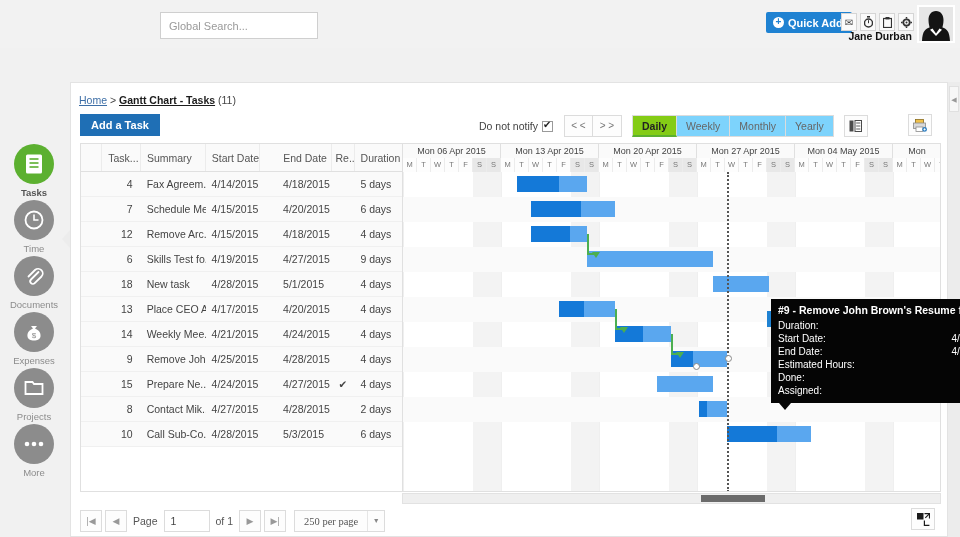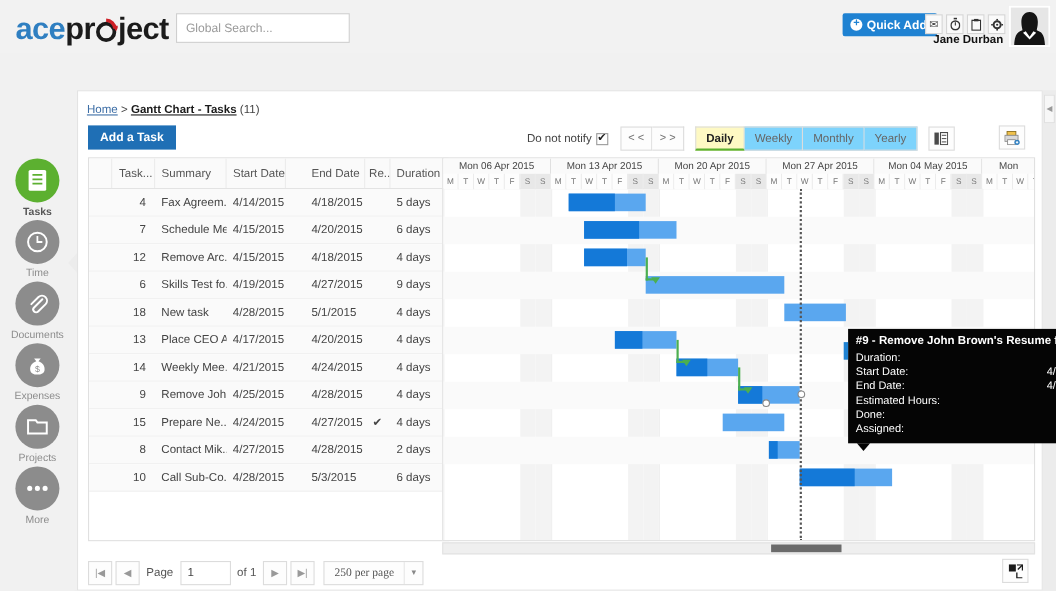--- a/index.html
+++ b/index.html
@@ -95,21 +95,21 @@
   .chk { width:11px; height:11px; border:1px solid #9a9a9a; background:#fff; display:inline-block;
     position:relative; vertical-align:-1px; margin-right:11px; cursor:pointer; }
   .chk:after { content:"✔"; position:absolute; left:0px; top:-3px; font-size:10px; color:#222; }
   .navbtn { width:29px; height:22px; border:1px solid #dcdcdc; background:#fdfdfd;
     font-size:10px; color:#777; text-align:center; line-height:20px; cursor:pointer; }
   .navbtn + .navbtn { border-left:none; }
   .seg { margin-left:10px; display:flex; }
   .segb { height:22px; padding:0 9px; border:1px solid #dcdcdc; background:#7dd3fc;
     font-size:10.5px; color:#666; line-height:20px; cursor:pointer; }
   .segb + .segb { border-left:none; }
-  .segb.on { font-weight:bold; color:#222; border-bottom:2px solid #5cb030; background:#fef9c3; }
+  .segb.on { font-weight:bold; color:#222; border-bottom:2px solid #5cb030; background:#84cc16; }
   .iconbtn { margin-left:10px; width:24px; height:22px; border:1px solid #dcdcdc;
     background:#fdfdfd; display:flex; align-items:center; justify-content:center; cursor:pointer; }
   .printbtn { position:absolute; left:837px; top:31px; width:24px; height:22px;
     border:1px solid #dcdcdc; background:#fdfdfd; display:flex;
     align-items:center; justify-content:center; cursor:pointer; }
 
   
   .grid { position:absolute; left:9px; top:60px; width:328px; height:349px;
     border:1px solid #e0e0e0; background:#fff; overflow:hidden; }
   .gridhead { display:flex; height:28px; background:#fafafa; border-bottom:1px solid #e0e0e0; }
@@ -190,25 +190,20 @@
   .rightedge .tog { position:absolute; left:1px; top:4px; width:10px; height:26px;
     background:#f7f7f7; border:1px solid #e0e0e0; font-size:7px; color:#999;
     text-align:center; line-height:26px; cursor:pointer; }
 </style>
 </head>
 <body>
 
 <div id="app">
 
   <div class="topbar">
-    <div class="logo"><span class="ace">ace</span><span class="pr">pr</span><span class="ring"><svg width="21" height="26" viewBox="0 0 21 26">
-            <circle cx="10.5" cy="15" r="7.5" fill="none" stroke="#1b1b1b" stroke-width="3.4"></circle>
-            <path d="M10.5 4.5 A8 8 0 0 1 18.5 12" fill="none" stroke="#cf2027" stroke-width="3.2"></path>
-            <path d="M19.5 14.5 l-3.2 -5.2 l6 0 z" fill="#cf2027"></path>
-          </svg></span><span class="ject">ject</span></div>
 
     <input class="global-search" placeholder="Global Search..." style="">
 
     <button class="quick-add">
       <span class="qa-plus">+</span>
       <span>Quick Add</span>
     </button>
 
     <div class="ticon i1">✉</div>
     <div class="ticon i2">

